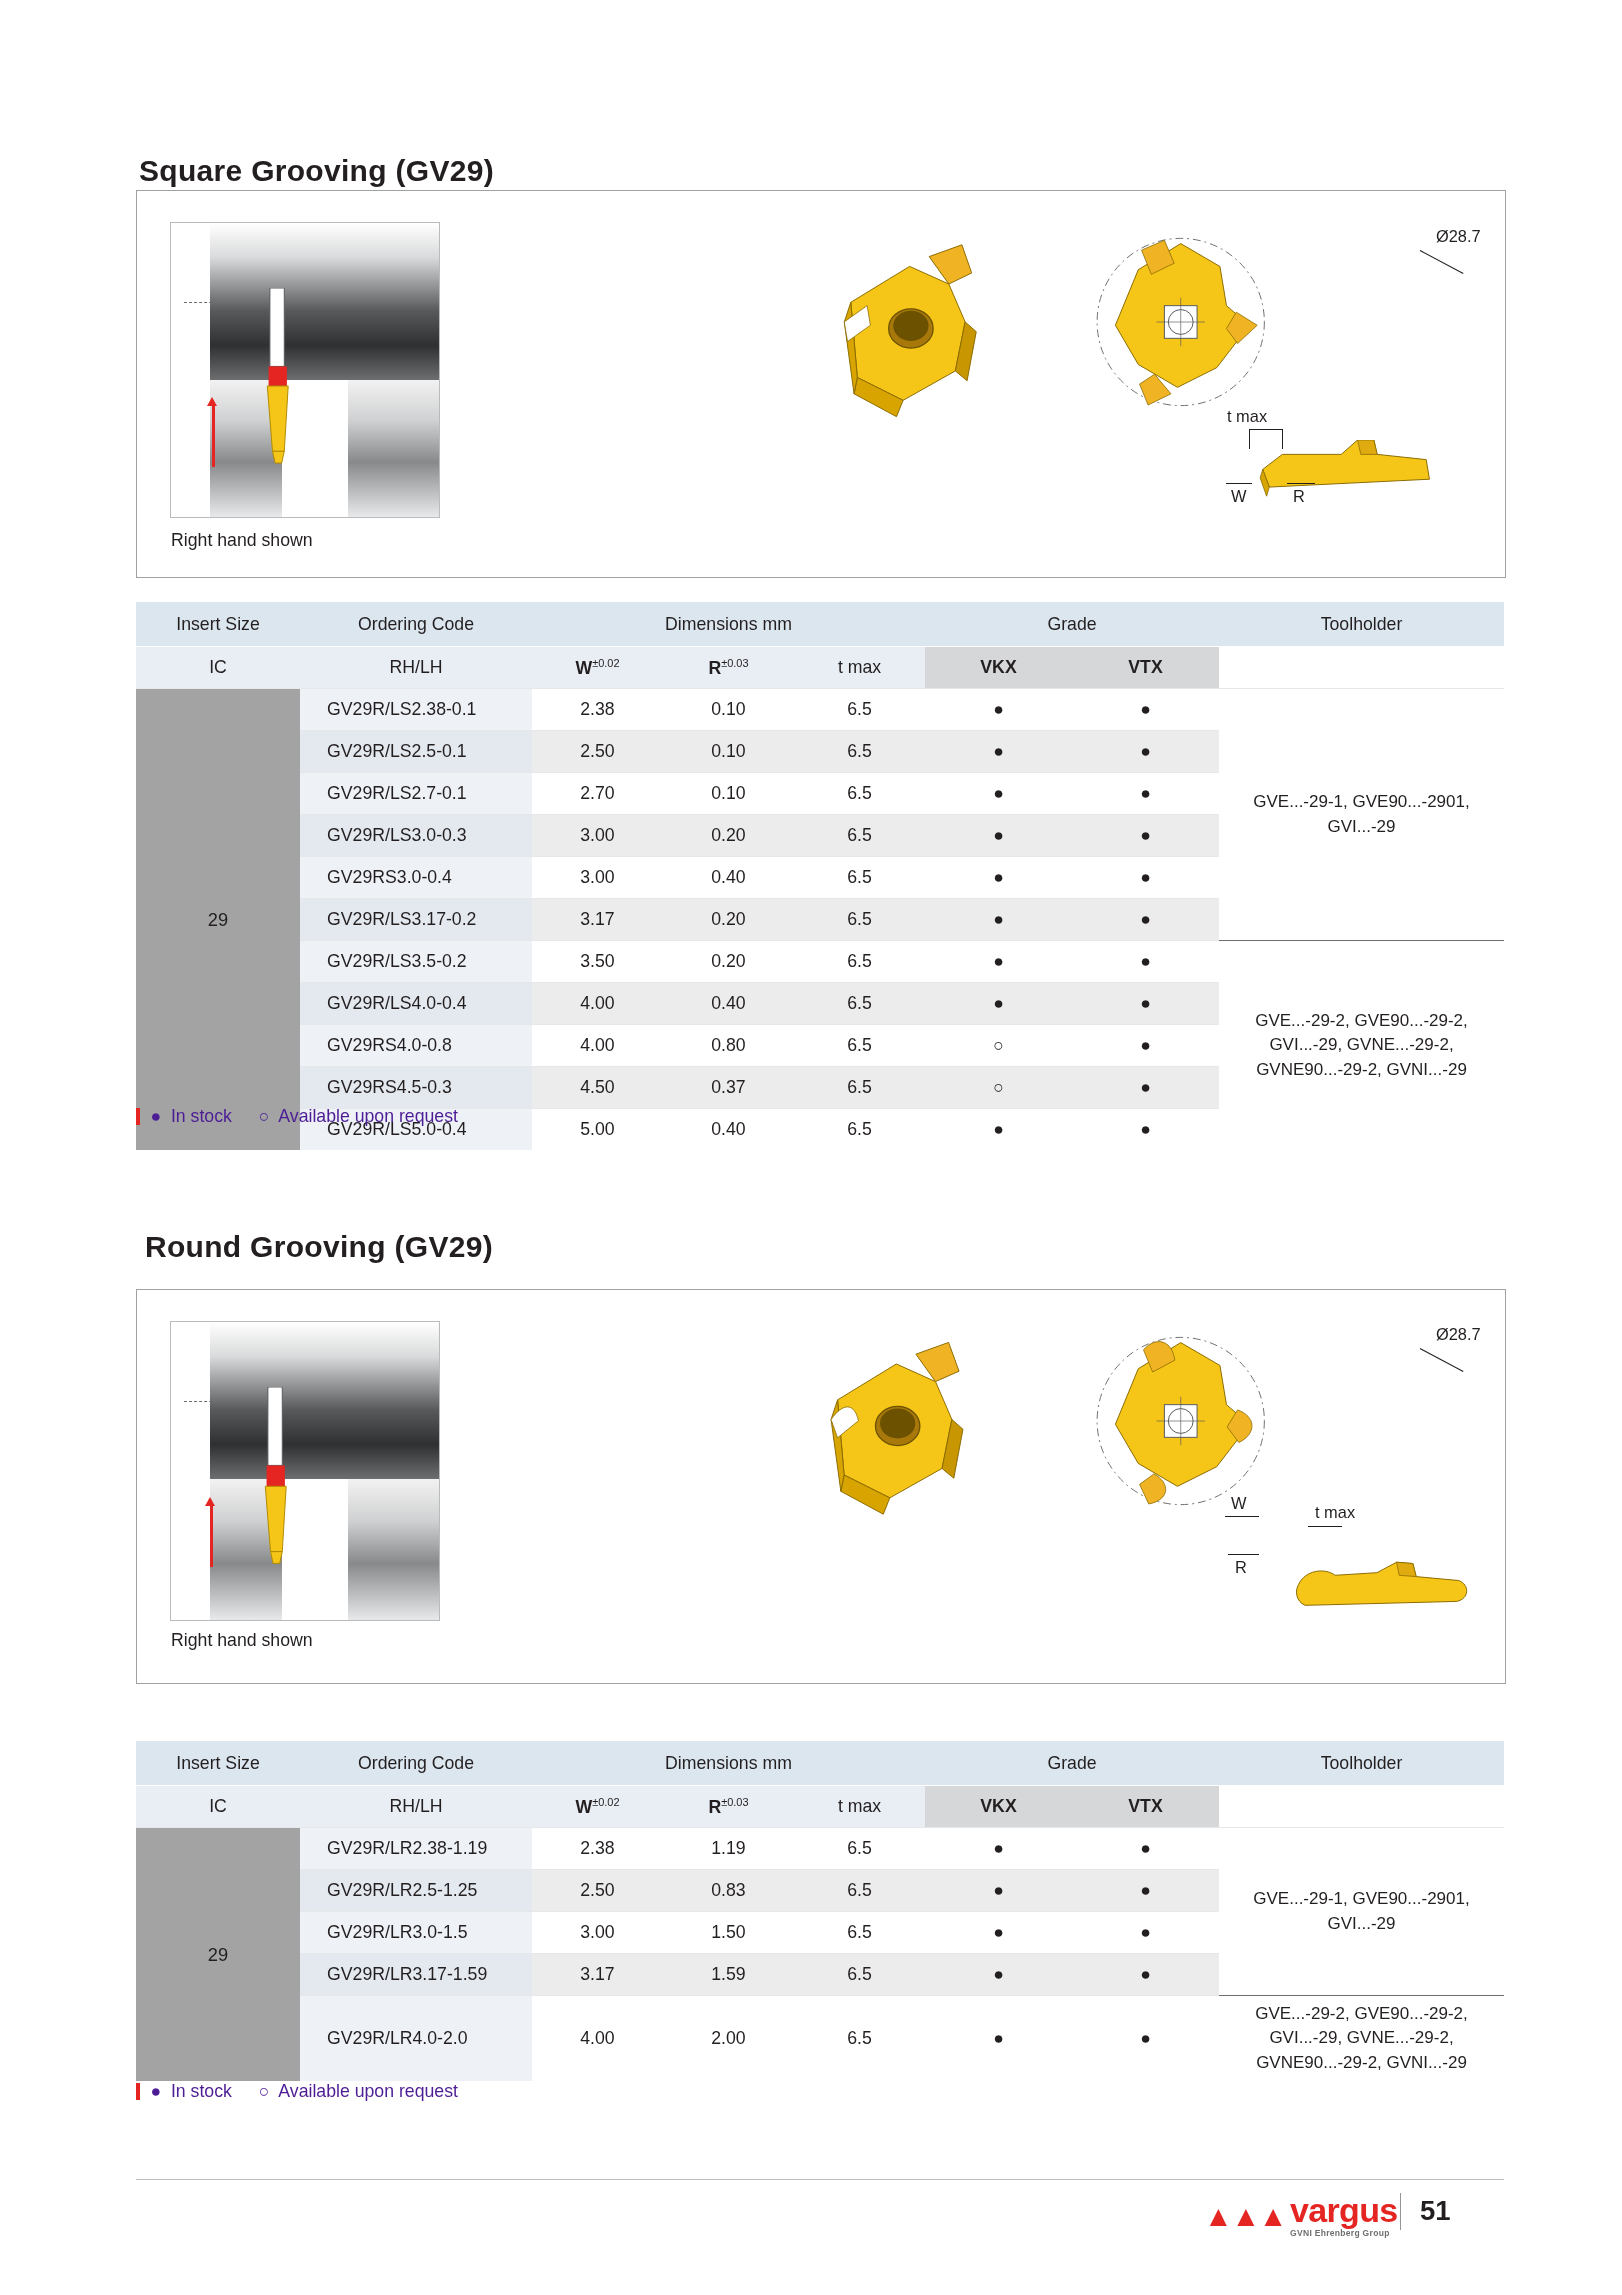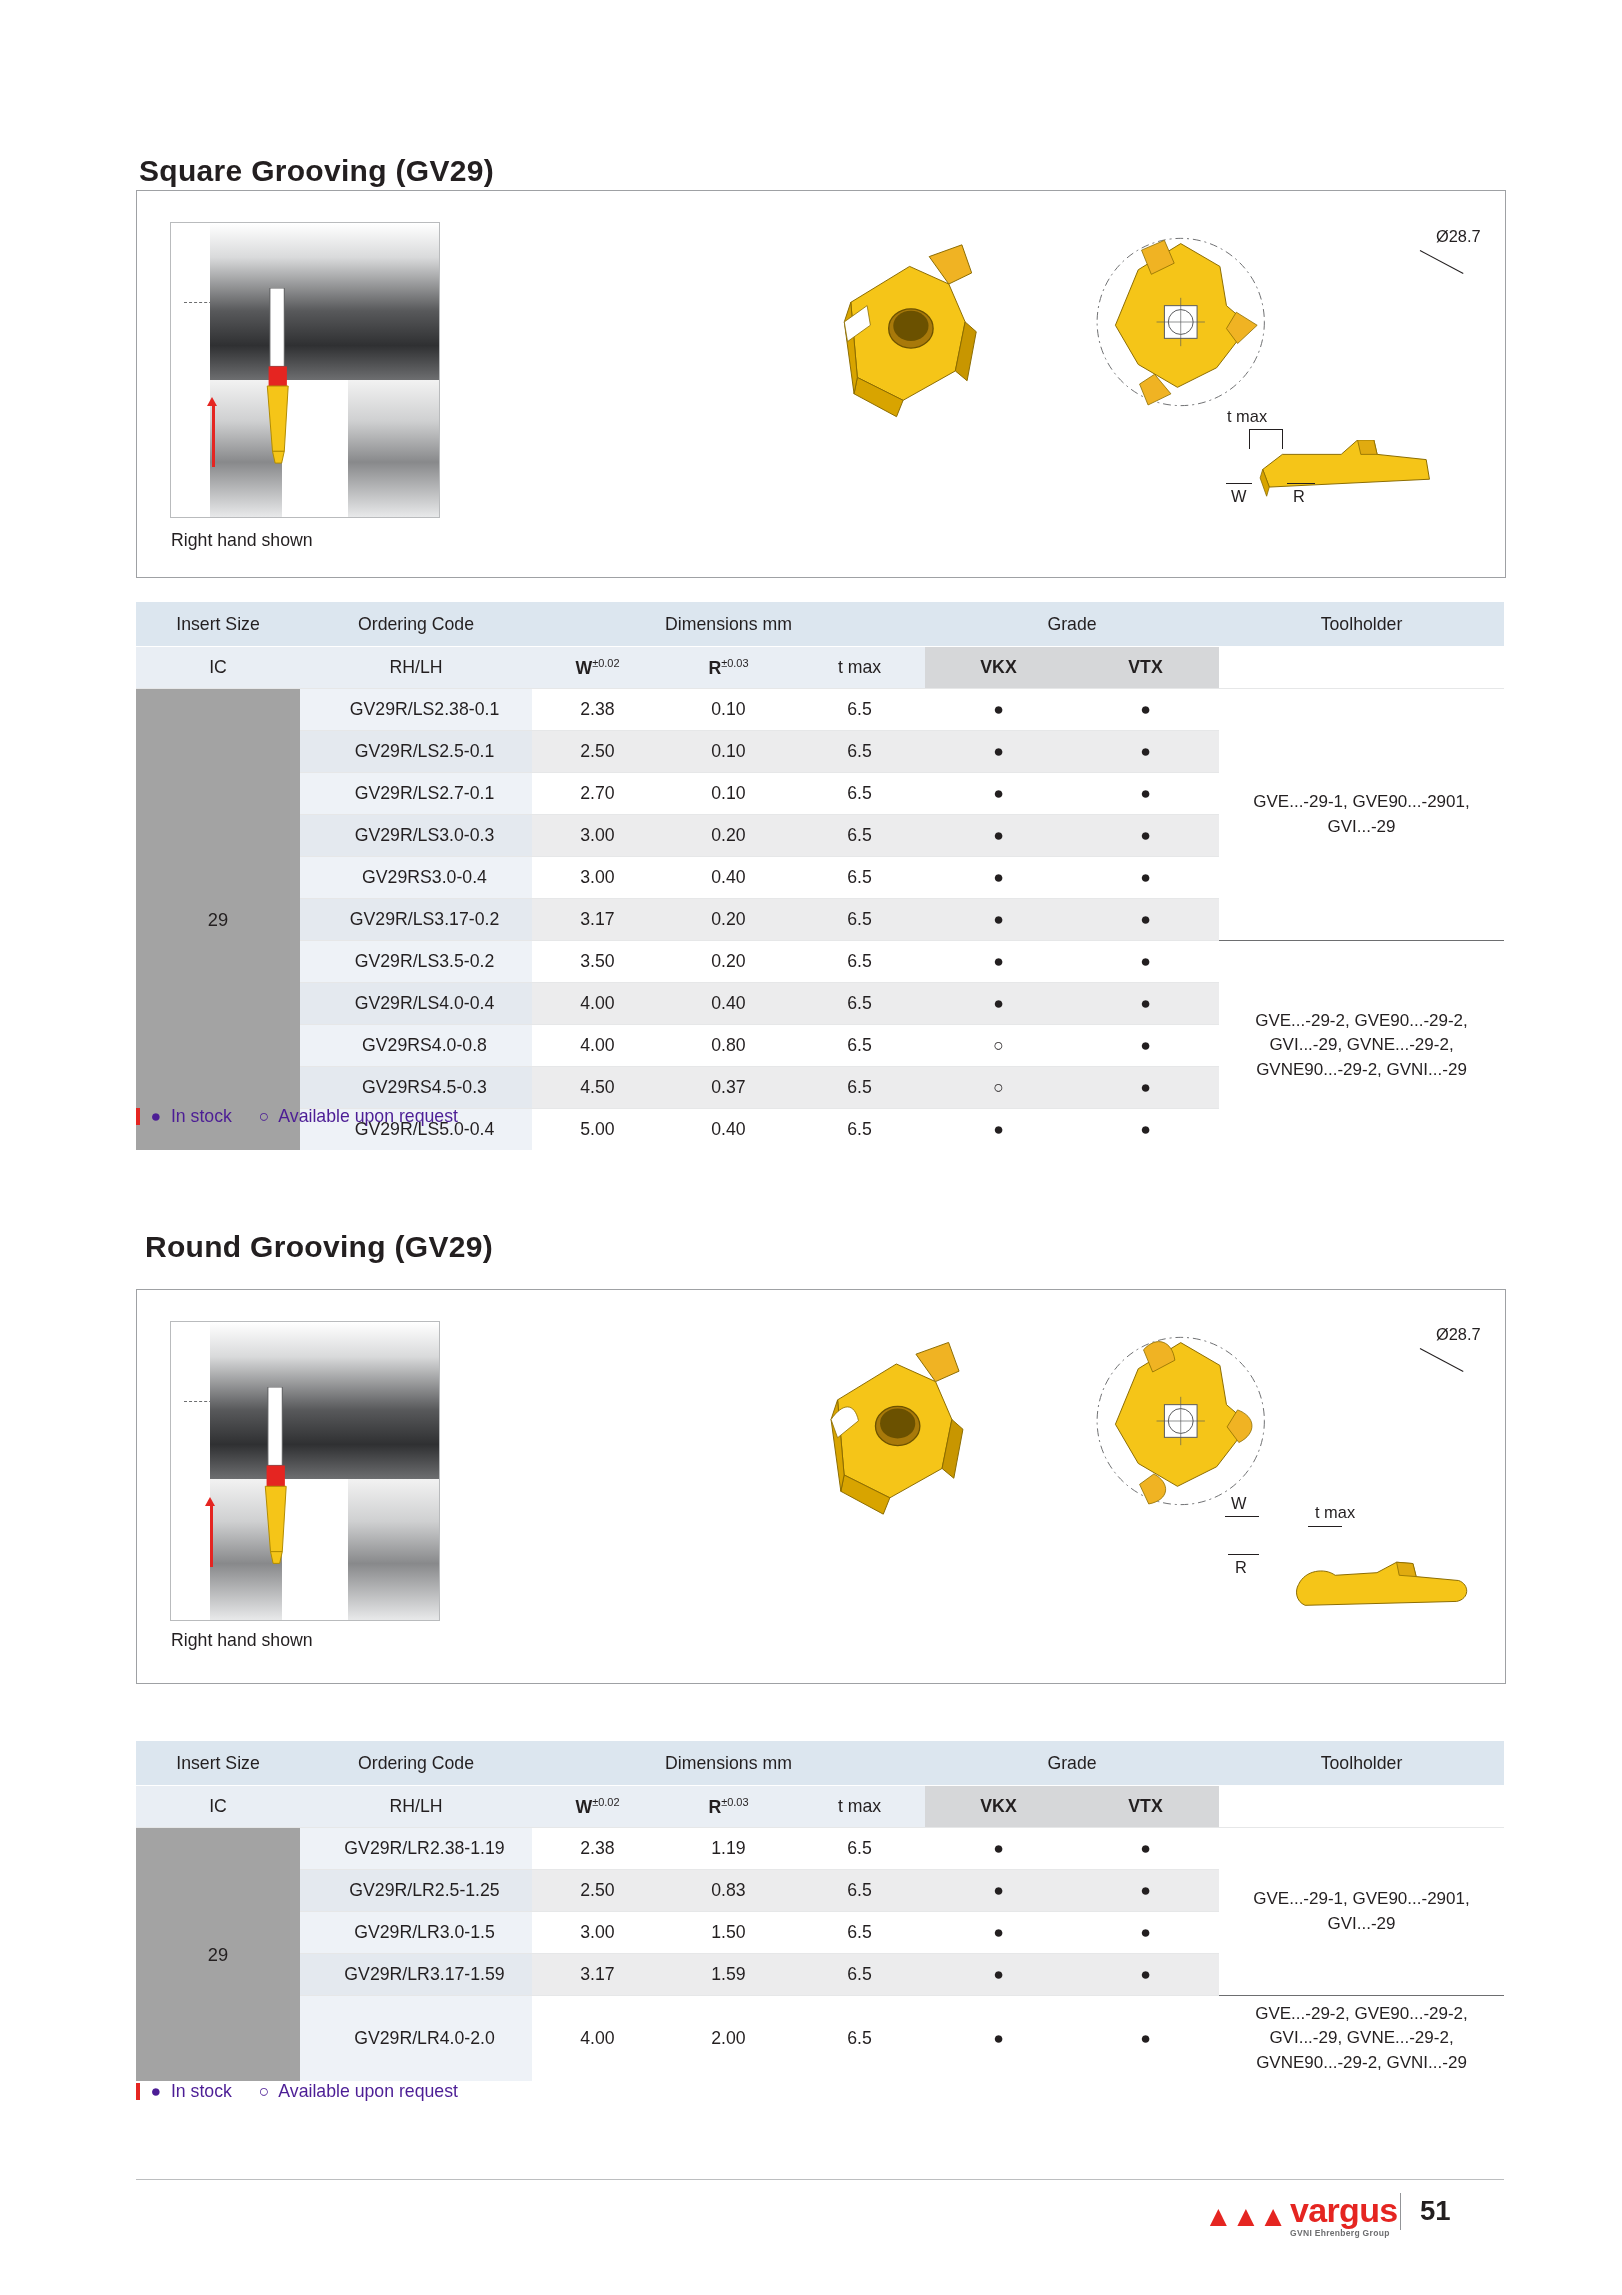--- a/index.html
+++ b/index.html
@@ -117,22 +117,22 @@
   .sub-row td.blank-head { background: #ffffff; }
 
   .data-row td {
     height: 41px;
     font-size: 17.7px;
     border-top: 0.7px solid #e6e7e8;
   }
   .data-row.alt td { background: #ececed; }
   .data-row td.ordering {
     background: #eef2f7;
-    text-align: center;
-    padding-left: 17px;
+    text-align: left;
+    padding-left: 27px;
     margin-left: 20px;
   }
   .data-row.alt td.ordering { background: #e4e9ef; }
   .data-row td.ic-cell {
     background: #a3a3a3;
     font-size: 18.3px;
   }
   .data-row td.toolholder {
     background: #ffffff;
     font-size: 17px;

